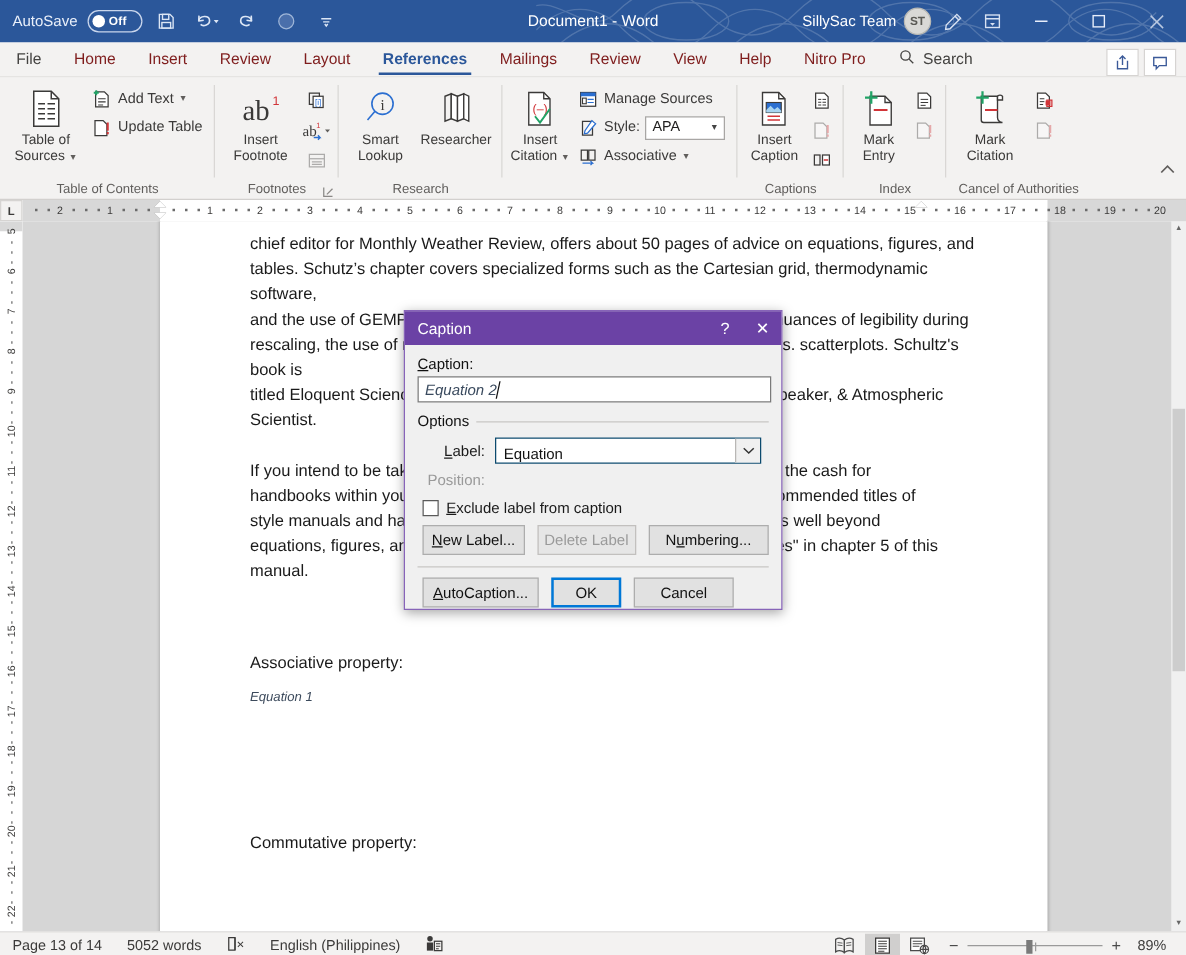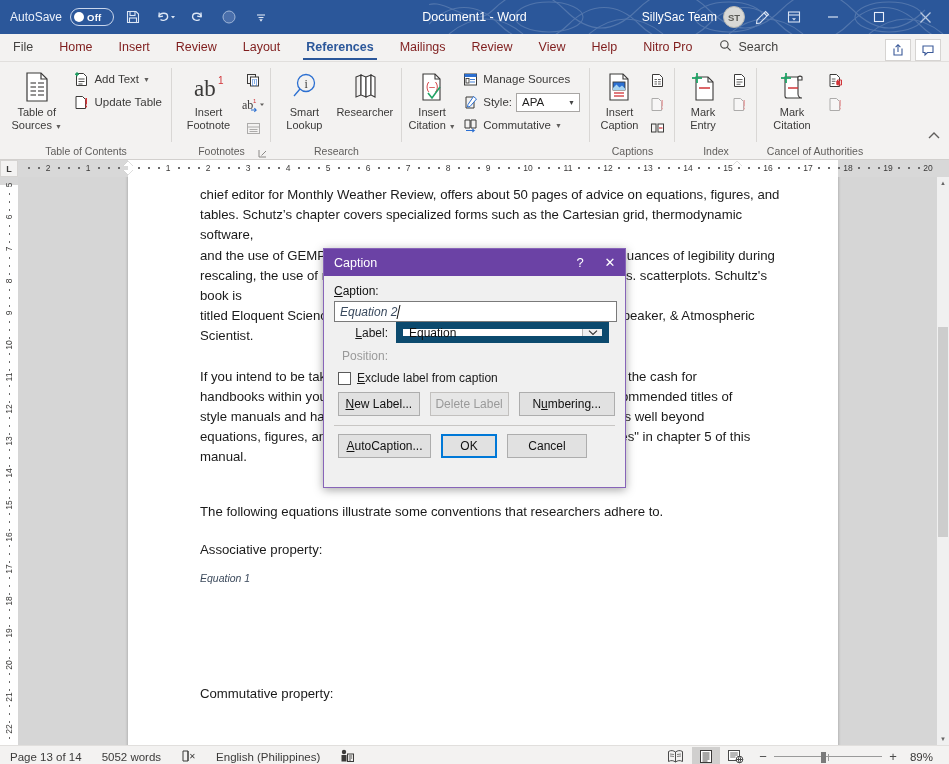--- a/index.html
+++ b/index.html
@@ -283,22 +283,22 @@
   }
   .grp-head {
     display: flex; align-items: center; gap: 6px; margin: 8px 0 6px 0;
   }
   .grp-head .t { font-size: 12px; color: #111; }
   .grp-head .line { flex: 1; height: 1px; background: #c8c6c4; }
   .row { display: flex; align-items: center; margin-bottom: 6px; }
   .row .rl { width: 62px; text-align: right; padding-right: 8px; font-size: 12px; }
   .row .rl.dis { color: #9a9a9a; }
   .combo {
-    width: 213px; height: 21px; background: #ffffff; border: 7px solid #0c4a6e;
-    display: flex; align-items: center; position: relative; cursor: pointer;
+    width: 213px; height: 21px; background: #ffffff; border: 1px solid #0c4a6e;
+    display: flex; align-items: flex-end; position: relative; cursor: pointer;
     font-size: 12px; color: #111; padding-left: 6px;
   }
   .combo.dis { background: #ebebeb; border-color: #b5b3b1; color: #8e8d8b; cursor: default; }
   .combo .arrowbox {
     position: absolute; right: 0; top: 0; bottom: 0; width: 20px;
     background: #f0f0f0; border-left: 1px solid #b9b7b5;
     display: flex; align-items: center; justify-content: center; color: #333;
   }
   .combo.dis .arrowbox { background: #ebebeb; color: #9a9a9a; }
   .chkrow { display: flex; align-items: center; gap: 6px; margin: 8px 0 7px 4px; cursor: pointer; }
@@ -632,21 +632,21 @@
             </span>
           </div>
           <div class="smallbtn">
             <span class="ic">
               <svg width="17" height="17" viewBox="0 0 17 17" fill="none" stroke="#3b3a39" stroke-width="1">
                 <path d="M3 3 h5 v8 h-5z"></path>
                   <path d="M9 3 h5 v8 h-5z"></path>
                 <path d="M4 13.5 h8 l-1.6 -1.6 M12 13.5 l-1.6 1.6" stroke="#2b6fd1" stroke-width="1.1"></path>
               </svg>
             </span>
-            <span>Commutative</span>
+            <span>Associative</span>
             <span class="caret">▼</span>
           </div>
         </div>
       </div>
     </div>
 
     <div class="rgroup" style="width:85px;">
       <div class="rgroup-body">
         <div class="bigbtn" style="width:56px;">
           <span class="glyph">
@@ -987,21 +987,20 @@
           </div>
           <div class="spacer"></div>
           <div class="ptext">
             <p>If you intend to be taken seriously as a researcher, it is worth shelling out the cash for</p>
             <p>handbooks within your field. The APA Style Manual even has a list of recommended titles of</p>
             <p>style manuals and handbooks for a variety of fields. Although this list goes well beyond</p>
             <p>equations, figures, and tables, you can find it under "Reference Resources" in chapter 5 of this</p>
             <p>manual.</p>
           </div>
           <div class="spacer" style="height:34px;"></div>
-          <div class="ptext">The following equations illustrate some conventions that researchers adhere to.</div>
           <div style="height:18px;"></div>
 
           <div class="ptext">Associative property:</div>
           <div style="height:10px;"></div>
           <div class="caption-style">Equation 1</div>
           <div style="height:18px;"></div>
 
           <div style="height:80px;"></div>
           <div class="ptext">Commutative property:</div>
           <div style="height:52px;"></div>
@@ -1103,20 +1102,24 @@
         <span class="dlg-tb">✕</span>
       </span>
     </div>
     <div class="dlg-body">
       <div class="fld-label"><span class="u">C</span><span>aption:</span></div>
       <div class="txtinput">
         <span>Equation 2</span>
           <span class="caretbar"></span>
       </div>
 
+      <div class="grp-head">
+        <span class="t">Options</span>
+        <span class="line"></span>
+      </div>
 
       <div class="row">
         <span class="rl"><span class="u">L</span>abel:</span>
         <span class="combo">
           <span>Equation</span>
           <span class="arrowbox">
             <svg width="10" height="7" viewBox="0 0 10 7" fill="none" stroke="#333" stroke-width="1.2">
                 <path d="M1 1.6 L5 5.4 L9 1.6"></path>
               </svg>
           </span>

